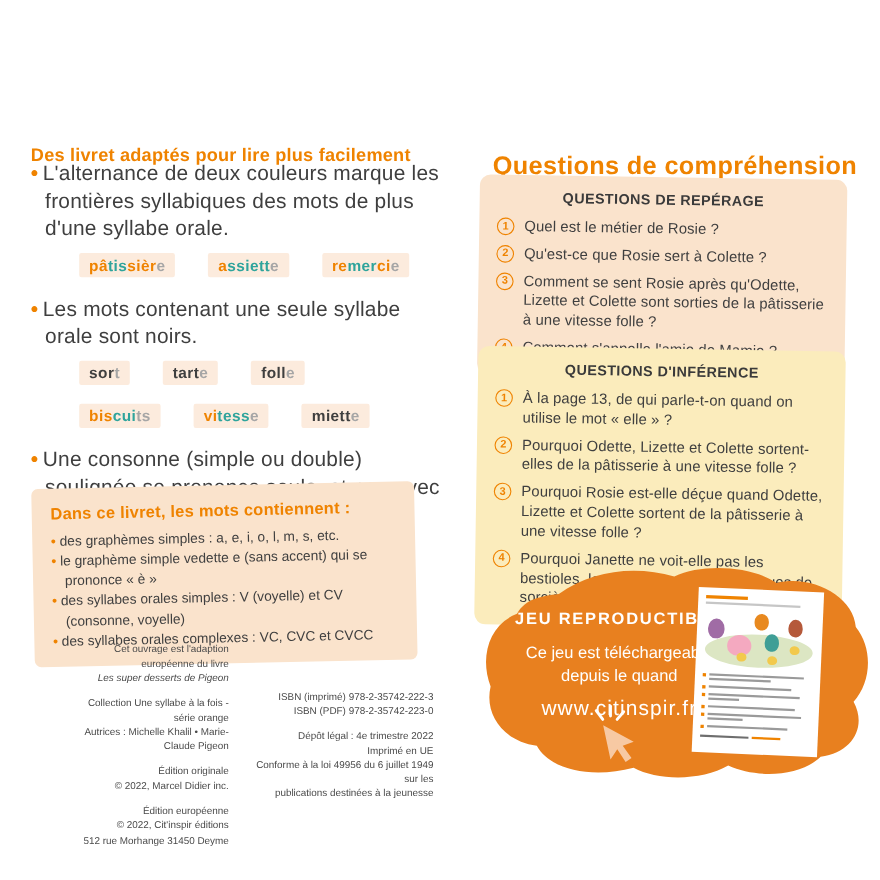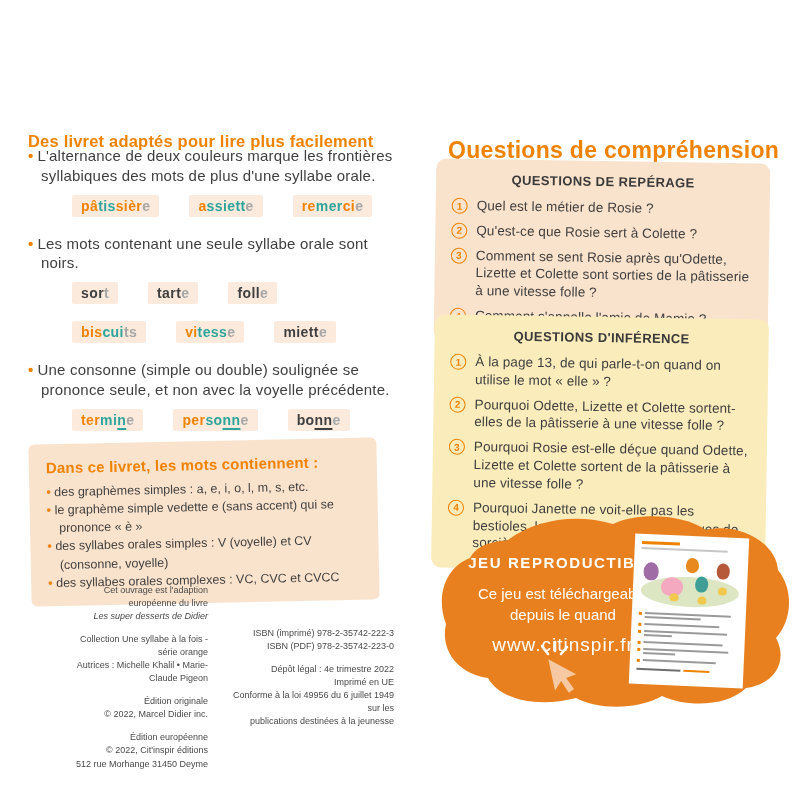--- a/index.html
+++ b/index.html
@@ -3,21 +3,21 @@
 <meta charset="utf-8">
 <style>
   html,body{margin:0;padding:0;background:#fff;}
   body{width:800px;height:800px;position:relative;overflow:hidden;
        font-family:"Liberation Sans",sans-serif;color:#3f3f3f;}
   .abs{position:absolute;}
 
   
   .l-title{left:28px;top:118px;font-size:16.5px;font-weight:bold;color:var(--orange,#EF8300);letter-spacing:.2px;}
   .l-rules{left:28px;top:146px;width:376px;}
-  .rule-text{font-size:15px;line-height:1.32;letter-spacing:.2px;padding-left:13px;text-indent:-13px;color:var(--ink,#3f3f3f);}
+  .rule-text{font-size:19px;line-height:1.32;letter-spacing:.2px;padding-left:13px;text-indent:-13px;color:var(--ink,#3f3f3f);}
   .rule-text .bullet{color:var(--orange,#EF8300);font-weight:bold;margin-right:4px;}
   .chips{display:flex;gap:30px;margin:9px 0 17px 44px;}
   .chip{background:var(--chip-bg,#FCEBDD);padding:3px 9px;border-radius:2px;
         font-size:14px;font-weight:bold;letter-spacing:.4px;white-space:nowrap;}
   .seg-orange{color:var(--orange,#EF8300);}
   .seg-teal{color:var(--teal,#2FA49C);}
   .seg-gray{color:var(--gray,#A6A6A6);}
   .seg-ink{color:var(--ink,#3f3f3f);}
   .seg-u{text-decoration:underline;text-decoration-thickness:1.5px;text-underline-offset:2.5px;}
 
@@ -118,21 +118,21 @@
         <li>le graphème simple vedette e (sans accent) qui se prononce « è »</li>
         <li>des syllabes orales simples : V (voyelle) et CV (consonne, voyelle)</li>
         <li>des syllabes orales complexes : VC, CVC et CVCC</li>
       </ul>
   </div>
 
   <div class="abs colophon">
     <div class="col-l" id="colophon-left">
         <div class="block">
           <div>Cet ouvrage est l'adaption européenne du livre</div>
-          <div class="italic">Les super desserts de Didier</div>
+          <div class="italic">Les super desserts de Pigeon</div>
         </div>
         <div class="block">
           <div>Collection Une syllabe à la fois - série orange</div>
           <div>Autrices : Michelle Khalil • Marie-Claude Pigeon</div>
         </div>
         <div class="block">
           <div>Édition originale</div>
           <div>© 2022, Marcel Didier inc.</div>
         </div>
         <div class="block">

